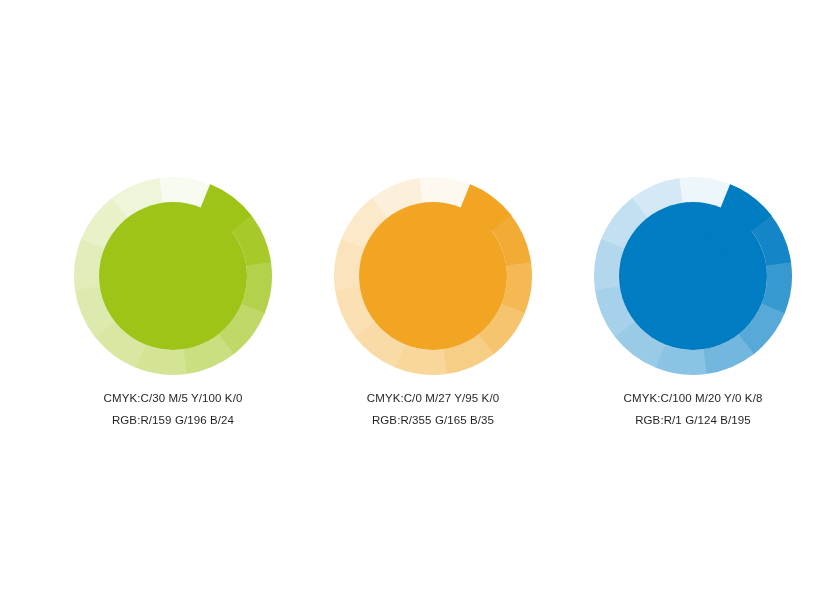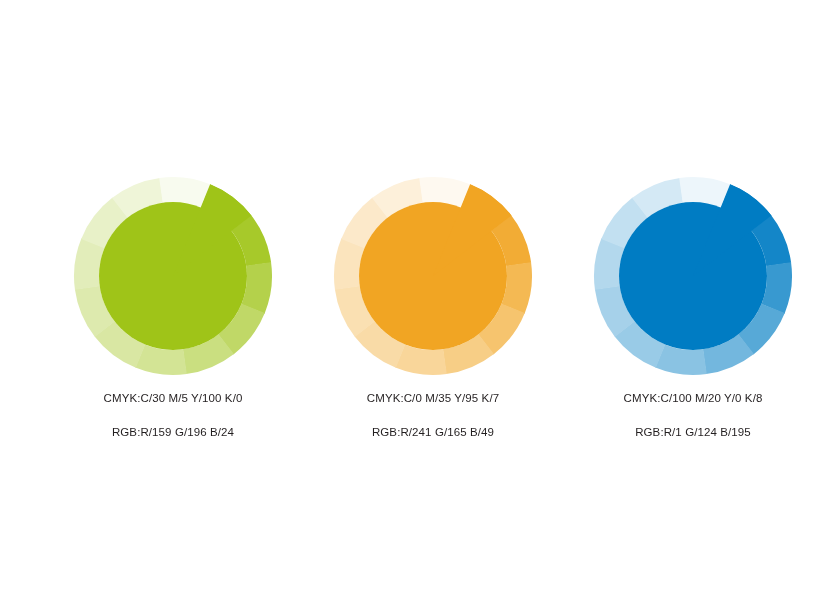--- a/index.html
+++ b/index.html
@@ -53,21 +53,21 @@
     position: absolute;
     left: 0;
     width: 280px;
     text-align: center;
     color: #231f20;
     font-size: 11.5px;
     letter-spacing: 0.1px;
     white-space: nowrap;
   }
   .caption-cmyk { top: 392px; }
-  .caption-rgb  { top: 426px; text-align: center; }
+  .caption-rgb  { top: 414px; text-align: center; }
 </style>
 </head>
 <body>
 
 <div id="stage">
     <div class="swatch-group" style="left: 33px;">
       <div class="wheel-wrap">
         <svg class="wheel-svg" viewBox="0 0 198 198">
           <g>
             <path d="M 136.09 7.21 A 99 99 0 0 1 177.38 38.53 L 157.59 53.80 A 74 74 0 0 0 126.72 30.39 Z" fill="rgb(159,196,24)"></path>
@@ -104,22 +104,22 @@
             <path d="M 20.99 159.95 A 99 99 0 0 1 0.88 112.18 L 25.66 108.85 A 74 74 0 0 0 40.69 144.56 Z" fill="rgb(250,224,178)"></path>
             <path d="M 0.96 112.78 A 99 99 0 0 1 7.44 61.35 L 30.56 70.86 A 74 74 0 0 0 25.72 109.30 Z" fill="rgb(251,228,189)"></path>
             <path d="M 7.21 61.91 A 99 99 0 0 1 38.53 20.62 L 53.80 40.41 A 74 74 0 0 0 30.39 71.28 Z" fill="rgb(252,233,202)"></path>
             <path d="M 38.05 20.99 A 99 99 0 0 1 85.82 0.88 L 89.15 25.66 A 74 74 0 0 0 53.44 40.69 Z" fill="rgb(253,240,218)"></path>
             <path d="M 85.22 0.96 A 99 99 0 0 1 136.65 7.44 L 127.14 30.56 A 74 74 0 0 0 88.70 25.72 Z" fill="rgb(254,249,240)"></path>
           </g>
           <circle cx="99" cy="99" r="74" fill="#F1A523"></circle>
           <path d="M 136.09 7.21 A 99 99 0 0 1 177.38 38.53 L 99.00 99.00 A 0 0 0 0 0 99.00 99.00 Z" fill="#F1A523"></path>
         </svg>
       </div>
-      <div class="caption caption-cmyk">CMYK:C/0  M/35  Y/95  K/7</div>
-      <div class="caption caption-rgb">RGB:R/241  G/165  B/49</div>
+      <div class="caption caption-cmyk">CMYK:C/0  M/27  Y/95  K/0</div>
+      <div class="caption caption-rgb">RGB:R/355  G/165  B/35</div>
     </div>
     <div class="swatch-group" style="left: 553px;">
       <div class="wheel-wrap">
         <svg class="wheel-svg" viewBox="0 0 198 198">
           <g>
             <path d="M 136.09 7.21 A 99 99 0 0 1 177.38 38.53 L 157.59 53.80 A 74 74 0 0 0 126.72 30.39 Z" fill="rgb(0,124,195)"></path>
             <path d="M 177.01 38.05 A 99 99 0 0 1 197.12 85.82 L 172.34 89.15 A 74 74 0 0 0 157.31 53.44 Z" fill="rgb(20,134,200)"></path>
             <path d="M 197.04 85.22 A 99 99 0 0 1 190.56 136.65 L 167.44 127.14 A 74 74 0 0 0 172.28 88.70 Z" fill="rgb(56,153,208)"></path>
             <path d="M 190.79 136.09 A 99 99 0 0 1 159.47 177.38 L 144.20 157.59 A 74 74 0 0 0 167.61 126.72 Z" fill="rgb(87,169,215)"></path>
             <path d="M 159.95 177.01 A 99 99 0 0 1 112.18 197.12 L 108.85 172.34 A 74 74 0 0 0 144.56 157.31 Z" fill="rgb(115,183,222)"></path>

